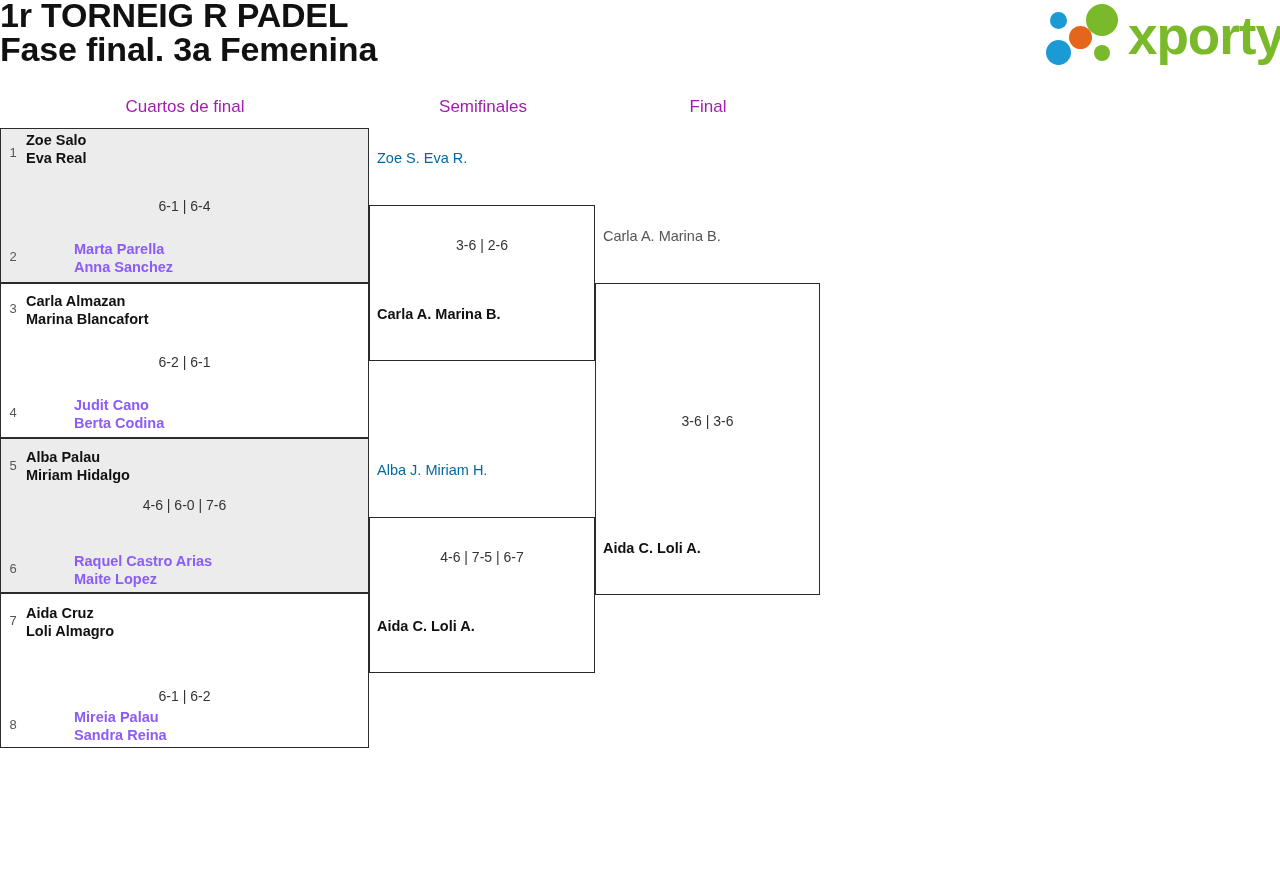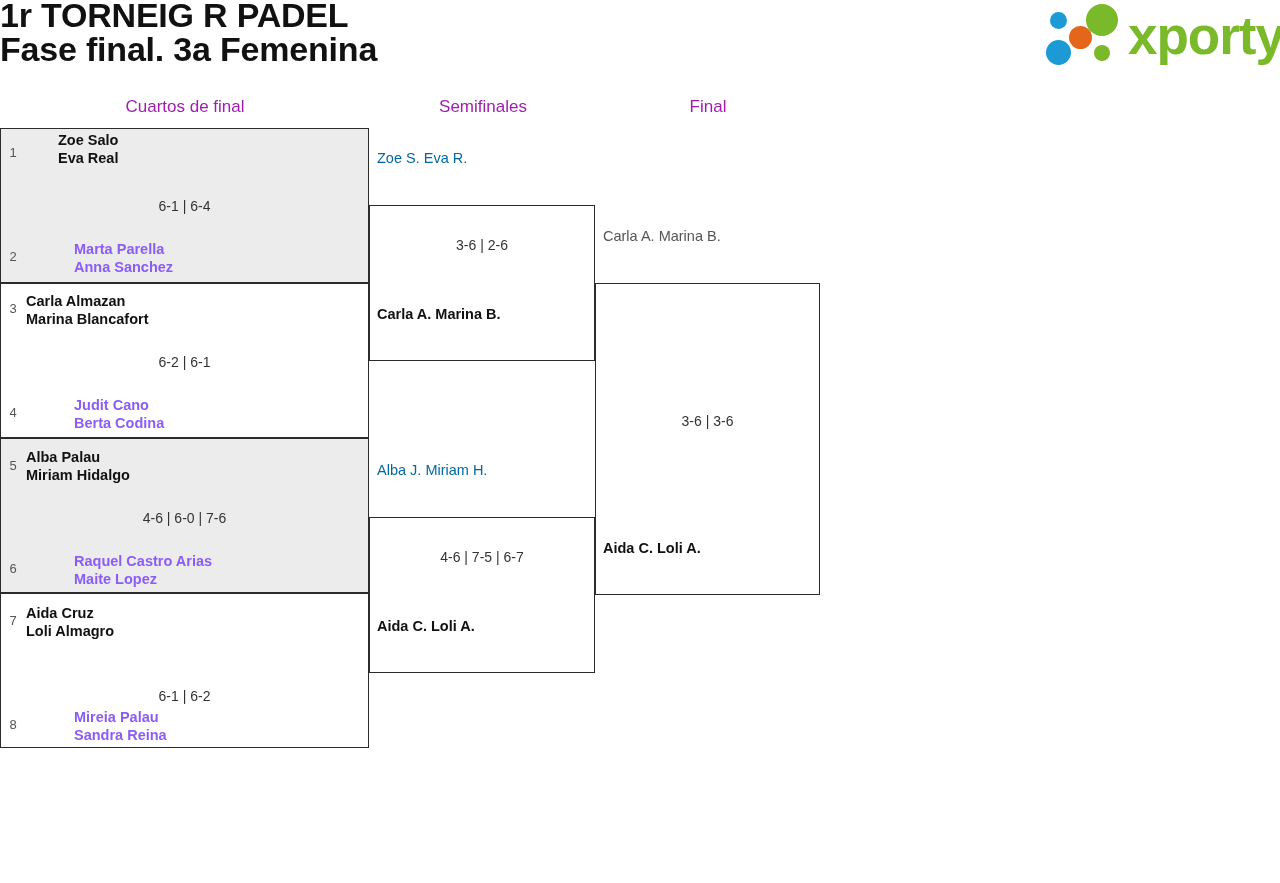--- a/index.html
+++ b/index.html
@@ -151,21 +151,21 @@
 <div class="round-header" id="round-f">Final</div>
 
 <div id="bracket">
 
   <div class="qf-box shaded" id="qf-1"></div>
   <div class="qf-box plain" id="qf-2"></div>
   <div class="qf-box shaded" id="qf-3"></div>
   <div class="qf-box plain" id="qf-4"></div>
 
   <div class="seed" style="top:145px;">1</div>
-  <div class="team winner" style="top:131px;margin-left:32px;">
+  <div class="team winner" style="top:131px;">
     <span class="nm">Zoe Salo</span>
     <span class="nm">Eva Real</span>
   </div>
   <div class="qf-score" style="top:197px;">6-1 | 6-4</div>
   <div class="seed" style="top:249px;">2</div>
   <div class="team loser" style="top:240px;">
     <span class="nm">Marta Parella</span>
     <span class="nm">Anna Sanchez</span>
   </div>
 
@@ -179,21 +179,21 @@
   <div class="team loser" style="top:396px;">
     <span class="nm">Judit Cano</span>
     <span class="nm">Berta Codina</span>
   </div>
 
   <div class="seed" style="top:458px;">5</div>
   <div class="team winner" style="top:448px;">
     <span class="nm">Alba Palau</span>
     <span class="nm">Miriam Hidalgo</span>
   </div>
-  <div class="qf-score" style="top:509px;">4-6 | 6-0 | 7-6</div>
+  <div class="qf-score" style="top:496px;">4-6 | 6-0 | 7-6</div>
   <div class="seed" style="top:561px;">6</div>
   <div class="team loser" style="top:552px;">
     <span class="nm">Raquel Castro Arias</span>
     <span class="nm">Maite Lopez</span>
   </div>
 
   <div class="seed" style="top:613px;">7</div>
   <div class="team winner" style="top:604px;">
     <span class="nm">Aida Cruz</span>
     <span class="nm">Loli Almagro</span>

